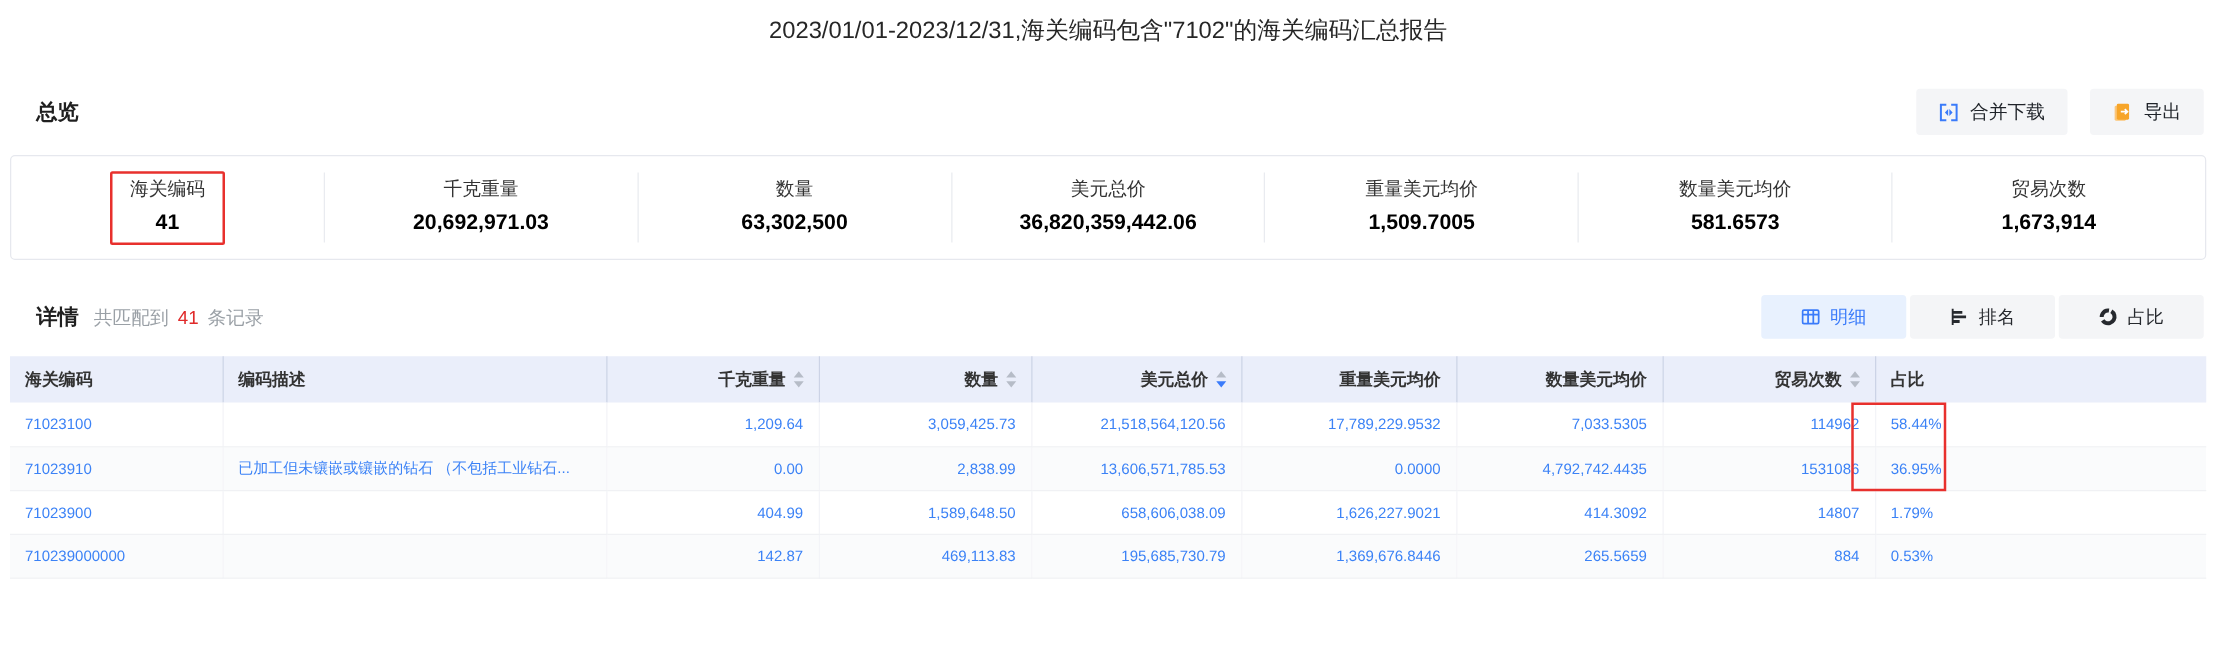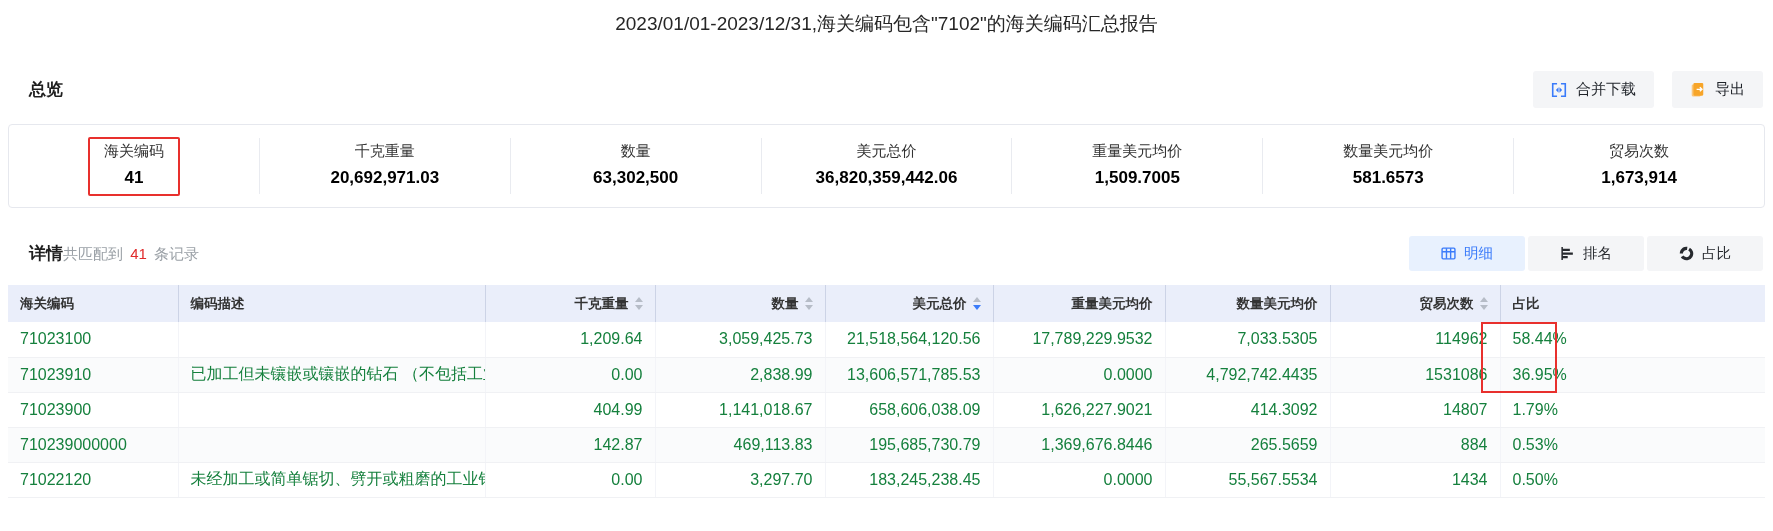--- a/index.html
+++ b/index.html
@@ -24,21 +24,21 @@
                 display:flex; align-items:center; padding:12px 0; height:84px; }
   .stat { flex:1; display:flex; justify-content:center; align-items:center; border-left:1px solid #e9ebf0; height:56px; }
   .stat:first-child { border-left:none; }
   .stat-box { text-align:center; padding:3px 14px 6px 14px; }
   .stat-box.hl { border:2px solid #e8302d; border-radius:2px; }
   .stat-label { font-size:15px; color:#333; }
   .stat-value { font-size:17px; font-weight:700; color:#000; margin-top:7px; }
 
   
   .detail-row { display:flex; align-items:center; justify-content:space-between; margin:28px 10px 14px 10px; }
-  .detail-left { display:flex; align-items:baseline; }
+  .detail-left { display:flex; align-items:baseline; gap:12px; }
   .match-text { font-size:15px; color:#9aa0a6; }
   .match-count { color:#e02a2a; padding:0 3px; }
   .viewbtns { display:flex; gap:3px; }
   .vbtn { display:flex; align-items:center; gap:8px; background:#f4f5f7; border:none; border-radius:3px;
           padding:8px 32px; font-size:14.5px; color:#26292e; cursor:pointer; font-family:inherit; }
   .vbtn.active { background:#e8f1fe; color:#3a7bfa; }
   .vicon { display:flex; align-items:center; }
 
   
   .table-wrap { position:relative; margin:0 8px; }
@@ -50,21 +50,21 @@
   thead th:last-child { border-right:none; }
   .th-inner { display:flex; align-items:center; }
   .th-inner.right { justify-content:flex-end; padding-right:12px; }
   .th-inner.left { justify-content:flex-start; padding-left:12px; }
   .carets { display:inline-flex; flex-direction:column; gap:3px; margin-left:6px; }
   .car-up { width:0; height:0; border-left:4px solid transparent; border-right:4px solid transparent;
             border-bottom:5px solid #b6bcc7; }
   .car-dn { width:0; height:0; border-left:4px solid transparent; border-right:4px solid transparent;
             border-top:5px solid #b6bcc7; }
   .car-dn.active { border-top-color:#3a7bfa; }
-  tbody td { height:35px; font-size:16px; color:#15803d; border-bottom:1px solid #f0f1f4;
+  tbody td { height:35px; font-size:12px; color:#3b82f6; border-bottom:1px solid #f0f1f4;
              border-right:1px solid #f3f4f8; white-space:nowrap; overflow:hidden; }
   tbody td:last-child { border-right:none; }
   tbody tr:nth-child(even) td { background:#fafbfc; }
   td.right { text-align:right; padding-right:12px; }
   td.left { text-align:left; padding-left:12px; }
 
   .anno-ratio { position:absolute; left:1473px; top:37px; width:76px; height:71px;
                 border:2px solid #e8302d; pointer-events:none; }
 </style>
 </head>
@@ -281,47 +281,36 @@
             <td class="right">13,606,571,785.53</td>
             <td class="right">0.0000</td>
             <td class="right">4,792,742.4435</td>
             <td class="right">1531086</td>
             <td class="left">36.95%</td>
           </tr>
           <tr>
             <td class="left">71023900</td>
             <td class="left"></td>
             <td class="right">404.99</td>
-            <td class="right">1,141,018.67</td>
+            <td class="right">1,589,648.50</td>
             <td class="right">658,606,038.09</td>
             <td class="right">1,626,227.9021</td>
             <td class="right">414.3092</td>
             <td class="right">14807</td>
             <td class="left">1.79%</td>
           </tr>
           <tr>
             <td class="left">710239000000</td>
             <td class="left"></td>
             <td class="right">142.87</td>
             <td class="right">469,113.83</td>
             <td class="right">195,685,730.79</td>
             <td class="right">1,369,676.8446</td>
             <td class="right">265.5659</td>
             <td class="right">884</td>
             <td class="left">0.53%</td>
           </tr>
-          <tr>
-            <td class="left">71022120</td>
-            <td class="left">未经加工或简单锯切、劈开或粗磨的工业钻石：...</td>
-            <td class="right">0.00</td>
-            <td class="right">3,297.70</td>
-            <td class="right">183,245,238.45</td>
-            <td class="right">0.0000</td>
-            <td class="right">55,567.5534</td>
-            <td class="right">1434</td>
-            <td class="left">0.50%</td>
-          </tr>
         </tbody>
     </table>
     <div class="anno-ratio"></div>
   </div>
 
 </div>
 
 </body></html>

